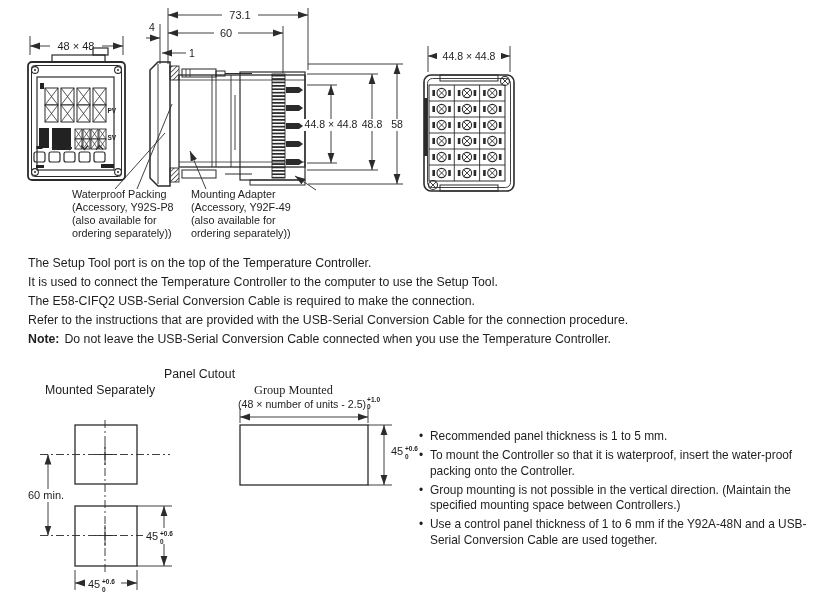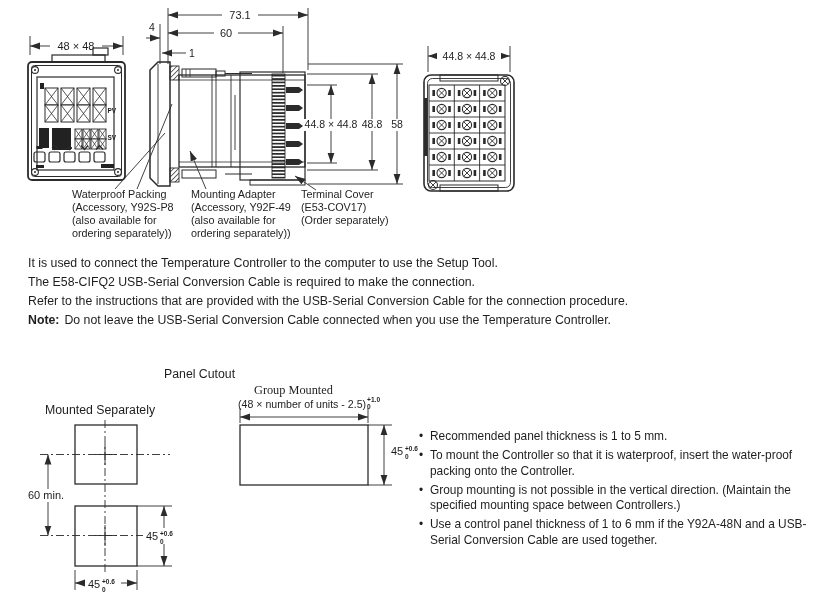--- a/index.html
+++ b/index.html
@@ -12,21 +12,21 @@
   svg .s11{font-size:11px;} svg .s10{font-size:10.5px;} svg .s65{font-size:6.5px;font-weight:bold;}
   svg .wbg{fill:#ffffff;stroke:none;}
   .callout{position:absolute;font-size:10.8px;line-height:13px;white-space:pre-line;}
   .para-block{position:absolute;left:28px;top:257px;width:790px;}
   .para-block p{margin:0 0 6.5px;font-size:12.3px;line-height:12.6px;white-space:nowrap;}
   .note{font-size:13.8px;margin-top:3px;}
   .note b{font-weight:bold;}
   .note .body{margin-left:5px;}
   .cut-title{position:absolute;font-size:12.3px;}
   #ct-main{left:164px;top:367px;}
-  #ct-sep{left:45px;top:403px;}
+  #ct-sep{left:45px;top:383px;}
   #ct-grp{left:254px;top:383px;font-family:Liberation Serif, serif;}
   #ct-formula{left:238px;top:398px;font-size:10.6px;}
   .tolstack{display:inline-block;vertical-align:top;font-size:6.6px;line-height:6.8px;
             font-weight:bold;margin-left:1px;transform:translateY(-1px);}
   .bullets{position:absolute;left:411px;top:421px;width:410px;margin:8px;padding:0;
            list-style:none;font-size:11.9px;line-height:15.3px;}
   .bullets li{margin:0 0 4px;padding-left:11px;position:relative;}
   .bullets li::before{content:"\2022";position:absolute;left:0;top:0;}
 </style>
 </head>
@@ -231,25 +231,23 @@
   </svg>
 
   <div class="callout" style="left:72px;top:188px;">Waterproof Packing
 (Accessory, Y92S-P8
 (also available for
 ordering separately))</div>
   <div class="callout" style="left:191px;top:188px;">Mounting Adapter
 (Accessory, Y92F-49
  (also available for
 ordering separately))</div>
-  <div class="callout" style="left:301px;top:188px;">Terminal Cover
-(E53-COV17)
-(Order separately)</div>
 
   <div class="para-block">
+    <p>The Setup Tool port is on the top of the Temperature Controller.</p>
     <p>It is used to connect the Temperature Controller to the computer to use the Setup Tool.</p>
     <p>The E58-CIFQ2 USB-Serial Conversion Cable is required to make the connection.</p>
     <p>Refer to the instructions that are provided with the USB-Serial Conversion Cable for the connection procedure.</p>
     <p class="note"><b>Note:</b><span class="body">Do not leave the USB-Serial Conversion Cable connected when you use the Temperature Controller.</span></p>
   </div>
 
   <div class="cut-title" id="ct-main">Panel Cutout</div>
   <div class="cut-title" id="ct-sep">Mounted Separately</div>
   <div class="cut-title" id="ct-grp">Group Mounted</div>
   <div class="cut-title" id="ct-formula"><span>(48 × number of units - 2.5)</span><span class="tolstack"><span>+1.0</span><br><span>0</span></span></div>

